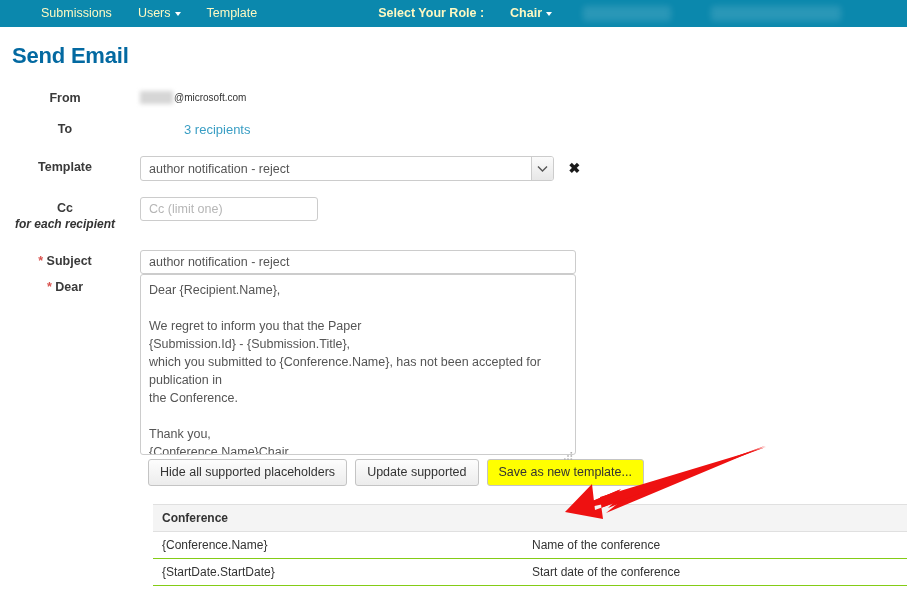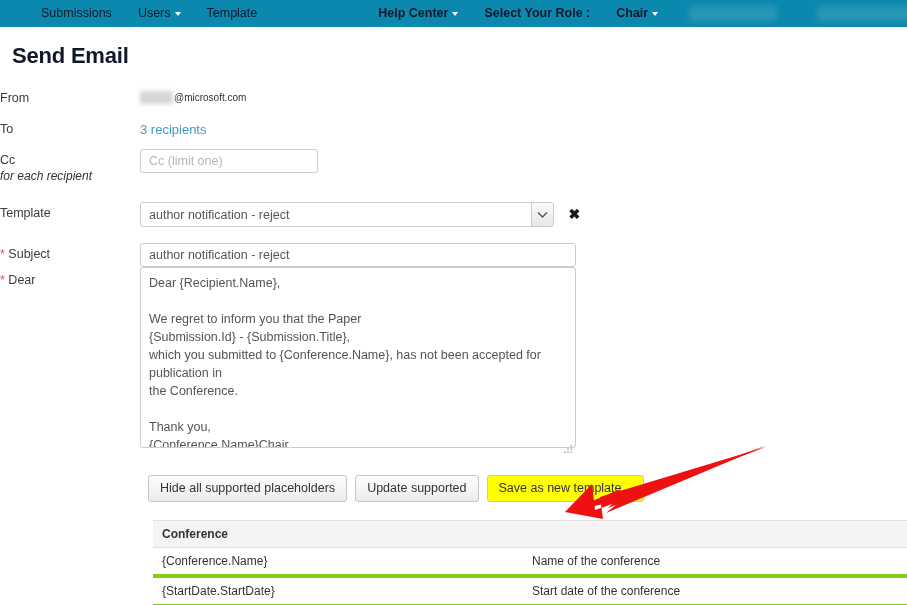--- a/index.html
+++ b/index.html
@@ -16,21 +16,21 @@
     position: relative;
     height: 27px;
     background: #0b88ad;
     display: flex;
     align-items: center;
     overflow: hidden;
   }
   .nav-left { display: flex; align-items: center; margin-left: 28px; }
   .nav-right { display: flex; align-items: center; margin-left: 95px; }
   .nav-item {
-    color: #0f172a;
+    color: #fef9c3;
     font-size: 12.5px;
     padding: 0 13px;
     line-height: 27px;
     white-space: nowrap;
     cursor: pointer;
     display: inline-flex;
     align-items: center;
   }
   .nav-item.bold { font-weight: bold; }
   .nav-item.plain { cursor: default; align-items: flex-end; }
@@ -50,36 +50,37 @@
     filter: blur(3px);
   }
   .nav-blur.b1 { width: 88px; }
   .nav-blur.b2 { width: 130px; margin-left: 40px; }
 
   
   .page { padding: 0 0 0 0; }
   .page-title {
     font-size: 22px;
     font-weight: bold;
-    color: #0f172a;
+    color: #0369a1;
     margin: 16px 0 0 12px;
     letter-spacing: -0.2px;
   }
 
   .form { margin-top: 18px; }
   .row { display: flex; align-items: flex-start; margin-bottom: 12px; }
   .lbl {
     width: 140px;
-    text-align: left;
+    text-align: center;
     padding-right: 10px;
     font-size: 12.5px;
     color: #3a3a3a;
     padding-top: 4px;
     flex: 0 0 140px;
     line-height: 15px;
+    font-weight: bold;
   }
   .lbl .sub {
     display: block;
     font-style: italic;
     font-size: 12px;
     color: #333;
     margin-top: 1px;
   }
   .req { color: #d9534f; }
   .field { flex: 1; }
@@ -168,21 +169,21 @@
     white-space: pre-wrap;
   }
   .resize-grip {
     position: absolute;
     right: 3px; bottom: 3px;
     width: 9px; height: 9px;
     pointer-events: none;
   }
 
   
-  .btn-row { display: flex; margin-top: 23px; padding-left: 8px; }
+  .btn-row { display: flex; margin-top: 0; padding-left: 8px; }
   .btn {
     font-family: "Liberation Sans", sans-serif;
     font-size: 12.5px;
     color: #333;
     background: linear-gradient(#fdfdfd, #ececec);
     border: 1px solid #c4c4c4;
     border-radius: 3px;
     padding: 5px 11px;
     margin-right: 8px;
     cursor: pointer;
@@ -203,21 +204,21 @@
     text-align: left;
     background: #f4f4f4;
     font-weight: bold;
     padding: 6px 9px;
     border-top: 1px solid #e0e0e0;
     border-bottom: 1px solid #e0e0e0;
     font-size: 12px;
   }
   .ph-table td {
     padding: 6px 9px;
-    border-bottom: 4px solid #84cc16;
+    border-bottom: 1px solid #84cc16;
   }
   .ph-table td.c1 { width: 370px; }
 
   
   .arrow-layer {
     position: absolute;
     left: 0; top: 0;
     width: 907px; height: 605px;
     pointer-events: none;
   }
@@ -233,24 +234,20 @@
     <div class="nav-item">
       <span>Users</span>
       <span class="caret"></span>
     </div>
     <div class="nav-item">
       <span>Template</span>
     </div>
   </div>
 
   <div class="nav-right">
-    <div class="nav-item bold">
-      <span>Help Center</span>
-      <span class="caret"></span>
-    </div>
     <div class="nav-item bold plain">
       <span>Select Your Role :</span>
     </div>
     <div class="nav-item bold">
       <span>Chair</span>
       <span class="caret"></span>
     </div>
     <div class="nav-blur b1"></div>
     <div class="nav-blur b2"></div>
   </div>
@@ -265,49 +262,49 @@
     <div class="row">
       <div class="lbl">From</div>
       <div class="field">
         <div class="static-text">
           <span class="blur-box"></span>
             <span>@microsoft.com</span>
         </div>
       </div>
     </div>
 
-    <div class="row" style="margin-bottom:11px;">
+    <div class="row" style="margin-bottom:18px;gap:44px;">
       <div class="lbl">To</div>
       <div class="field">
         <a class="link">3 recipients</a>
-      </div>
-    </div>
-
-    <div class="row" style="margin-bottom:18px;">
-      <div class="lbl">
-        <span>Cc</span>
-        <span class="sub">for each recipient</span>
-      </div>
-      <div class="field">
-        <input id="cc-input" class="text" type="text" placeholder="Cc (limit one)" style="">
       </div>
     </div>
 
     <div class="row" style="margin-bottom:16px;">
       <div class="lbl">Template</div>
       <div class="field">
         <span class="select-wrap">
           <select id="template-select" class="tmpl"><option value="author notification - reject">author notification - reject</option></select>
           <span class="select-btn">
             <svg width="11" height="8" viewBox="0 0 11 8">
                 <path d="M1 1.5 L5.5 6 L10 1.5" fill="none" stroke="#555" stroke-width="1.4"></path>
               </svg>
           </span>
         </span>
         <span class="clear-x">✖</span>
+      </div>
+    </div>
+
+    <div class="row" style="margin-bottom:18px;">
+      <div class="lbl">
+        <span>Cc</span>
+        <span class="sub">for each recipient</span>
+      </div>
+      <div class="field">
+        <input id="cc-input" class="text" type="text" placeholder="Cc (limit one)" style="">
       </div>
     </div>
 
     <div class="row" style="margin-bottom:0;">
       <div class="lbl">
         <span class="req">*</span>
         <span>Subject</span>
       </div>
       <div class="field">
         <input id="subject-input" class="text" type="text" value="author notification - reject" style="">

